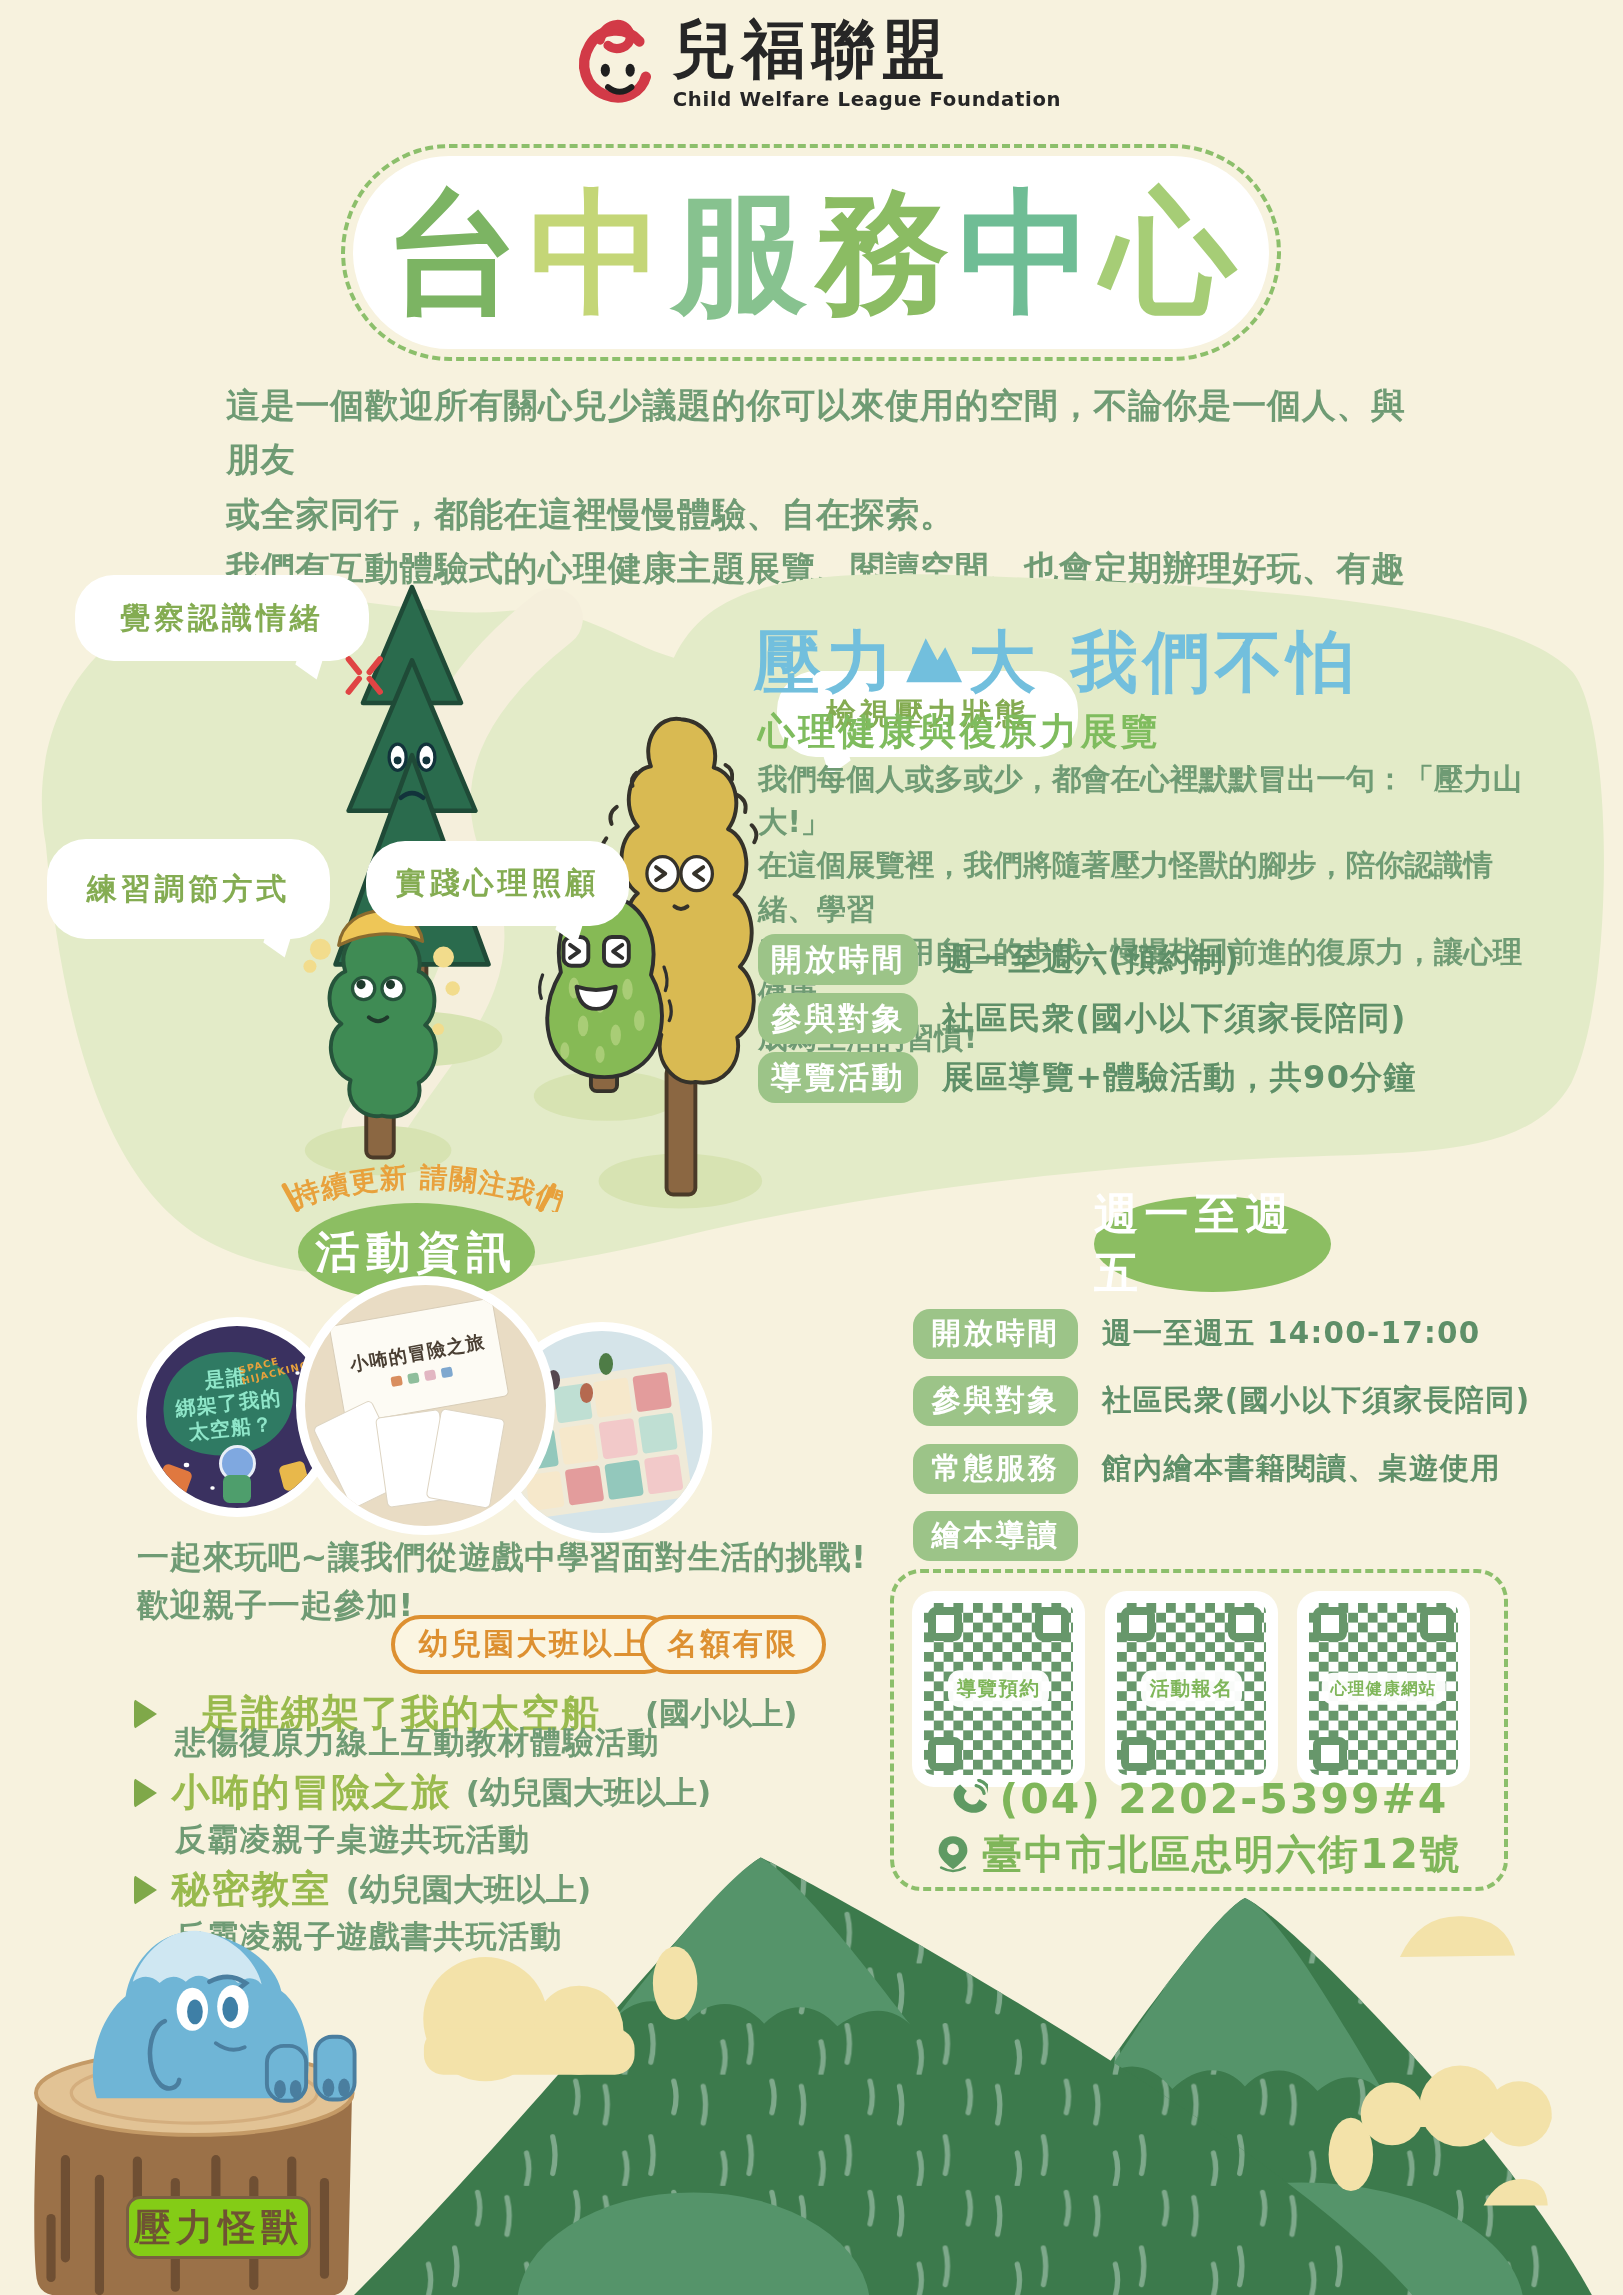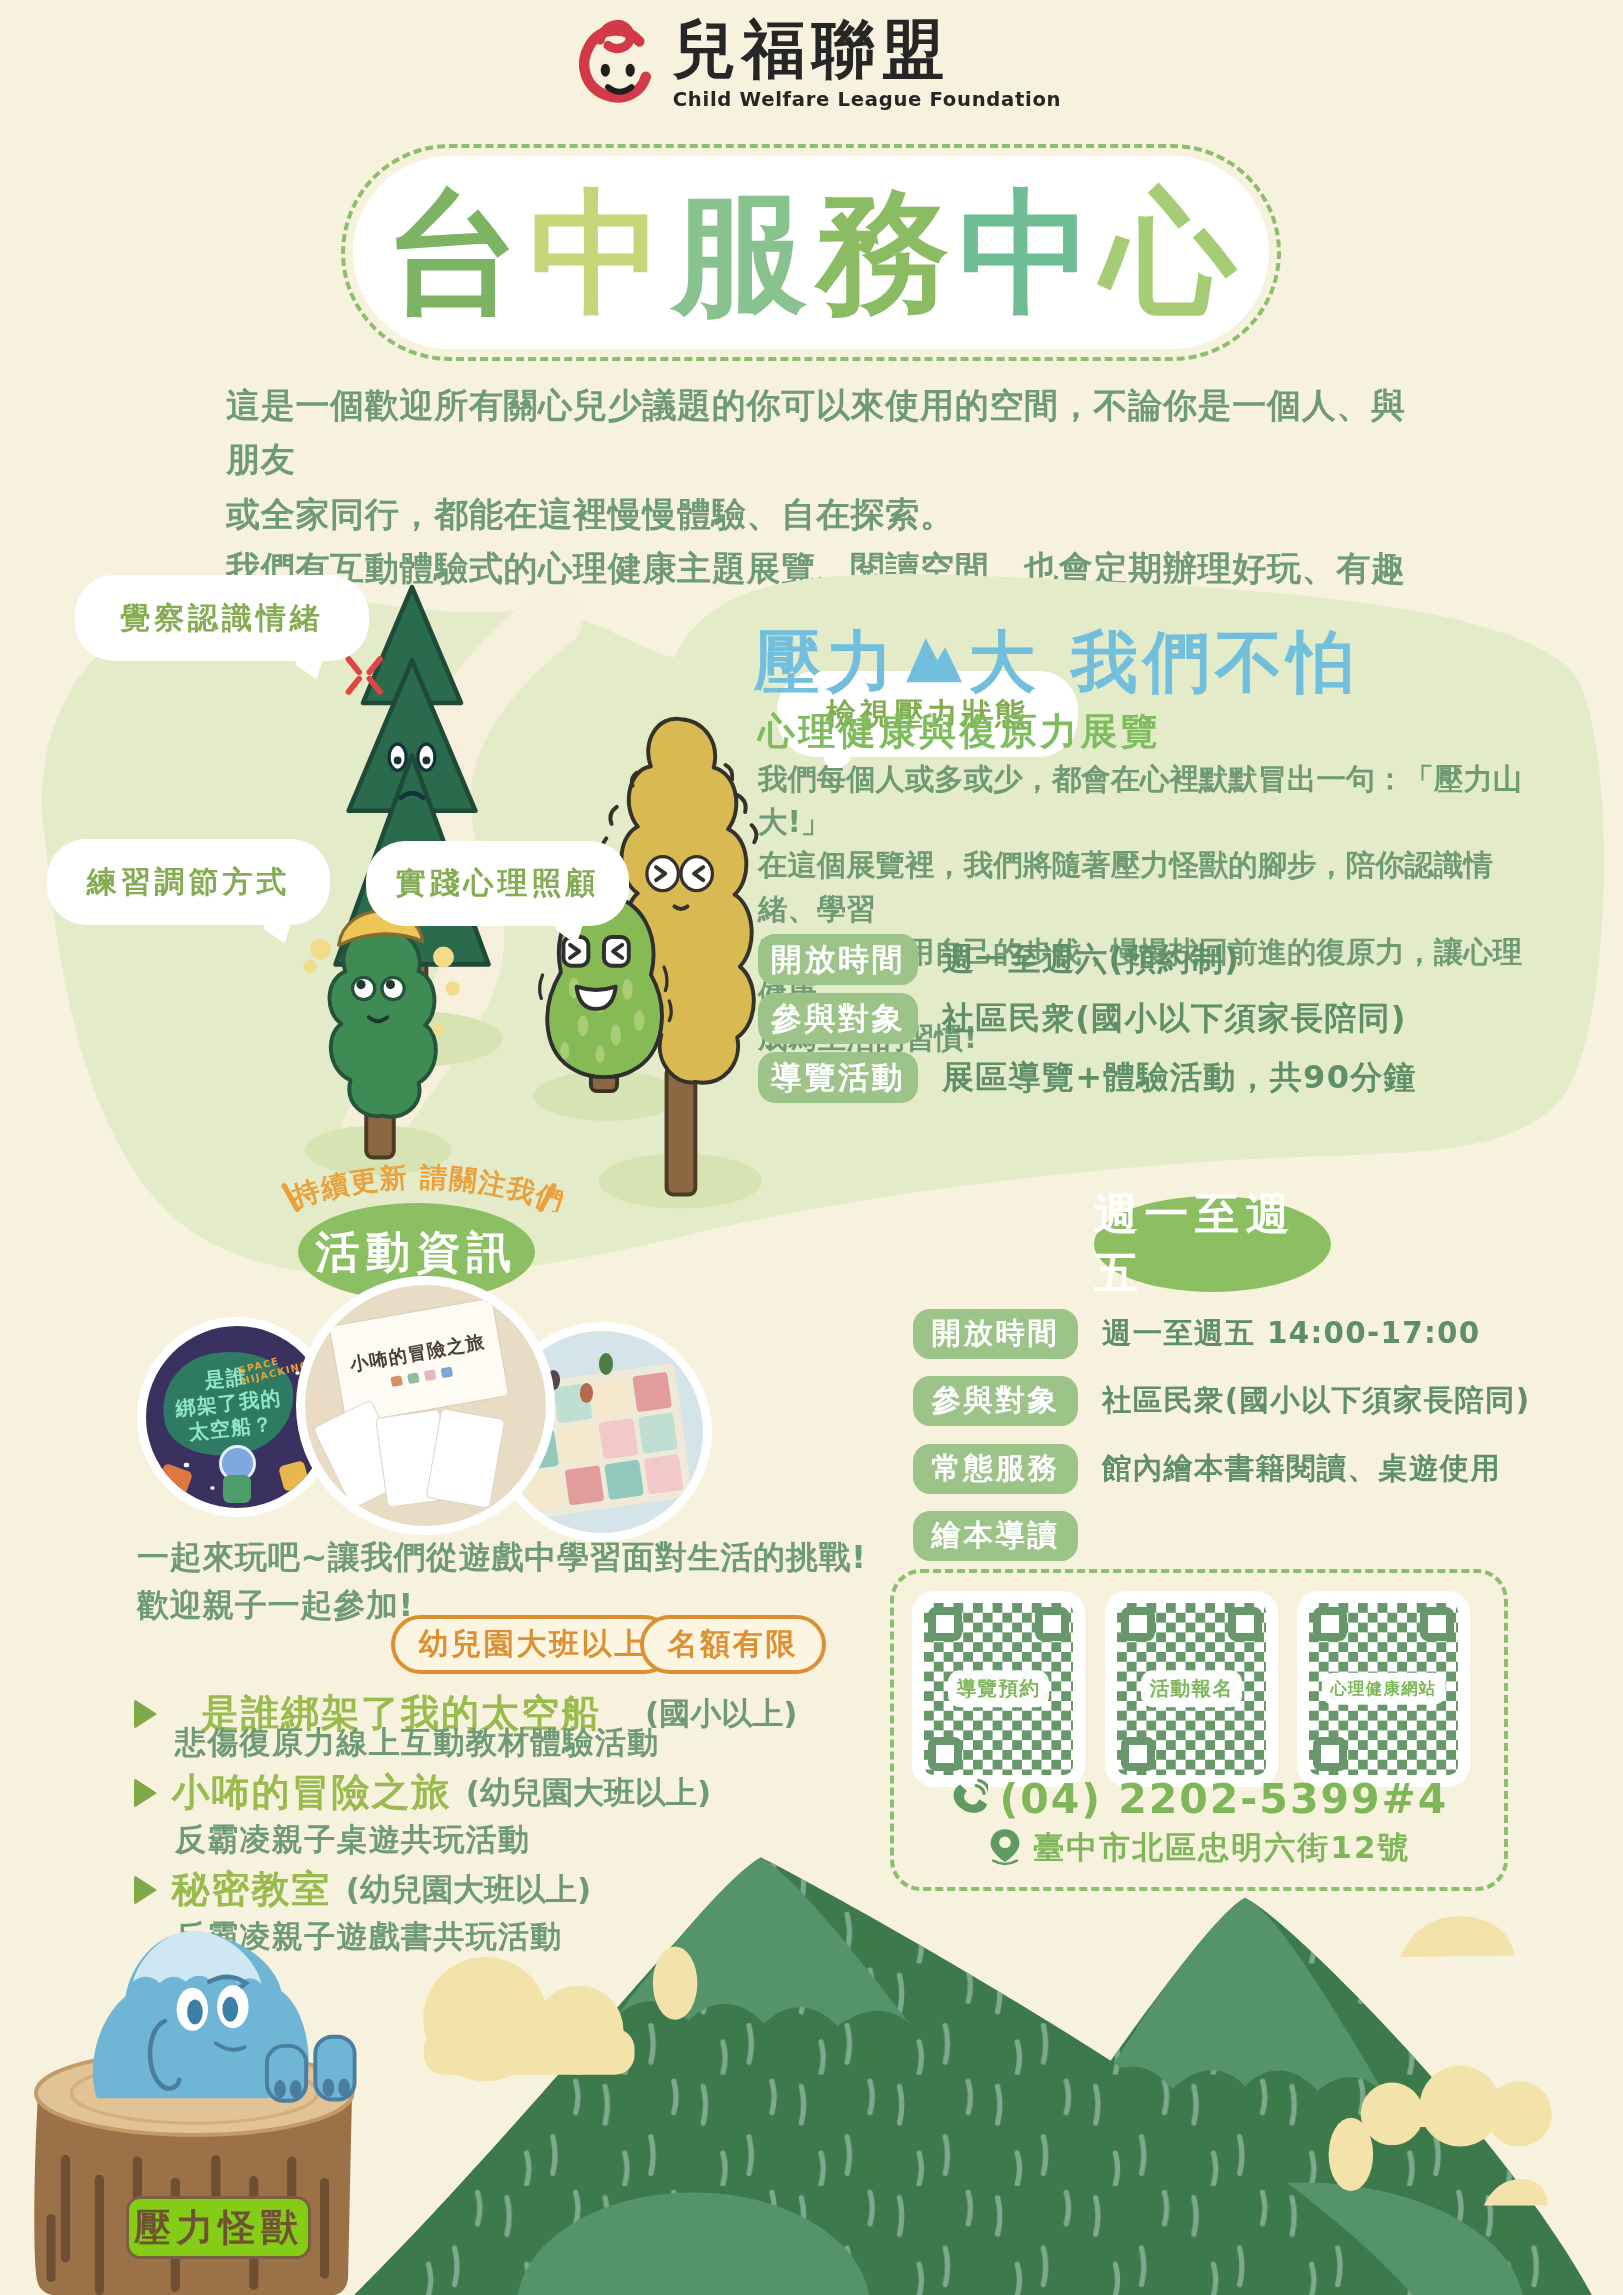--- a/index.html
+++ b/index.html
@@ -29,21 +29,21 @@
 
   
   .bubble{background:#FFFFFF;border-radius:39px;display:flex;align-items:center;justify-content:center;
     color:#84AC52;font-size:30px;font-weight:900;letter-spacing:3.9px;}
   .bubble::after{content:"";position:absolute;width:26px;height:26px;background:#FFFFFF;
     transform:rotate(35deg) skew(18deg);}
   .b1{left:75px;top:575px;width:294px;height:86px;}
   .b1::after{right:46px;bottom:-10.5px;}
   .b2{left:777px;top:671px;width:301px;height:86px;}
   .b2::after{left:46px;bottom:-10.5px;transform:rotate(-35deg) skew(-18deg);}
-  .b3{left:47px;top:839px;width:283px;height:86px;}
+  .b3{left:47px;top:839px;width:283px;height:100px;}
   .b3::after{right:39px;bottom:-10.5px;}
   .b4{left:366px;top:841px;width:263px;height:85px;}
   .b4::after{right:46px;bottom:-10.5px;}
 
   
   .ex-title{left:754px;top:629px;display:flex;align-items:flex-end;color:#72BFDD;
     font-size:67px;font-weight:900;letter-spacing:5.2px;line-height:1;}
   .ex-title .gap{width:30px;}
   .ex-sub{left:758px;top:707px;color:#7FBC5E;font-size:37px;font-weight:900;letter-spacing:3.3px;}
   .ex-body{left:758px;top:758px;width:785px;color:#6F9B74;font-size:29.4px;font-weight:700;line-height:1.47;}
@@ -116,21 +116,21 @@
     background:repeating-conic-gradient(#67976B 0% 25%,#FFFFFF 0% 50%);background-size:19.6px 19.6px;}
   .finder{position:absolute;width:34px;height:34px;border:8.5px solid #67976B;background:#FFFFFF;
     border-radius:7.9px;box-sizing:border-box;}
   .f-tl{left:3.9px;top:3.9px;} .f-tr{right:3.9px;top:3.9px;} .f-bl{left:3.9px;bottom:3.9px;}
   .qrlabel{position:absolute;left:50%;top:50%;transform:translate(-50%,-50%);
     background:rgba(255,255,255,.96);border-radius:11.8px;padding:5.2px 9.2px;white-space:nowrap;
     color:#7FB65A;font-weight:900;font-size:19.6px;letter-spacing:1.3px;}
   .qrlabel.small{font-size:16.4px;}
   .contact-row{left:890px;width:618px;display:flex;align-items:center;justify-content:center;gap:11.8px;}
   .phone-text{color:#7FB65A;font-size:41px;font-weight:900;letter-spacing:2px;}
-  .addr-text{color:#7FB65A;font-size:31px;font-weight:900;letter-spacing:2px;}
+  .addr-text{color:#7FB65A;font-size:40px;font-weight:900;letter-spacing:2px;}
 
   
   .monster-label{left:126px;top:2196px;width:185px;height:63px;background:#84cc16;border:3.9px solid #7A5F41;
     border-radius:14.4px;display:flex;align-items:center;justify-content:center;
     color:#6F5233;font-size:37px;font-weight:900;letter-spacing:5.2px;box-sizing:border-box;}
 </style>
 </head>
 <body>
 
 <div class="abs header">

